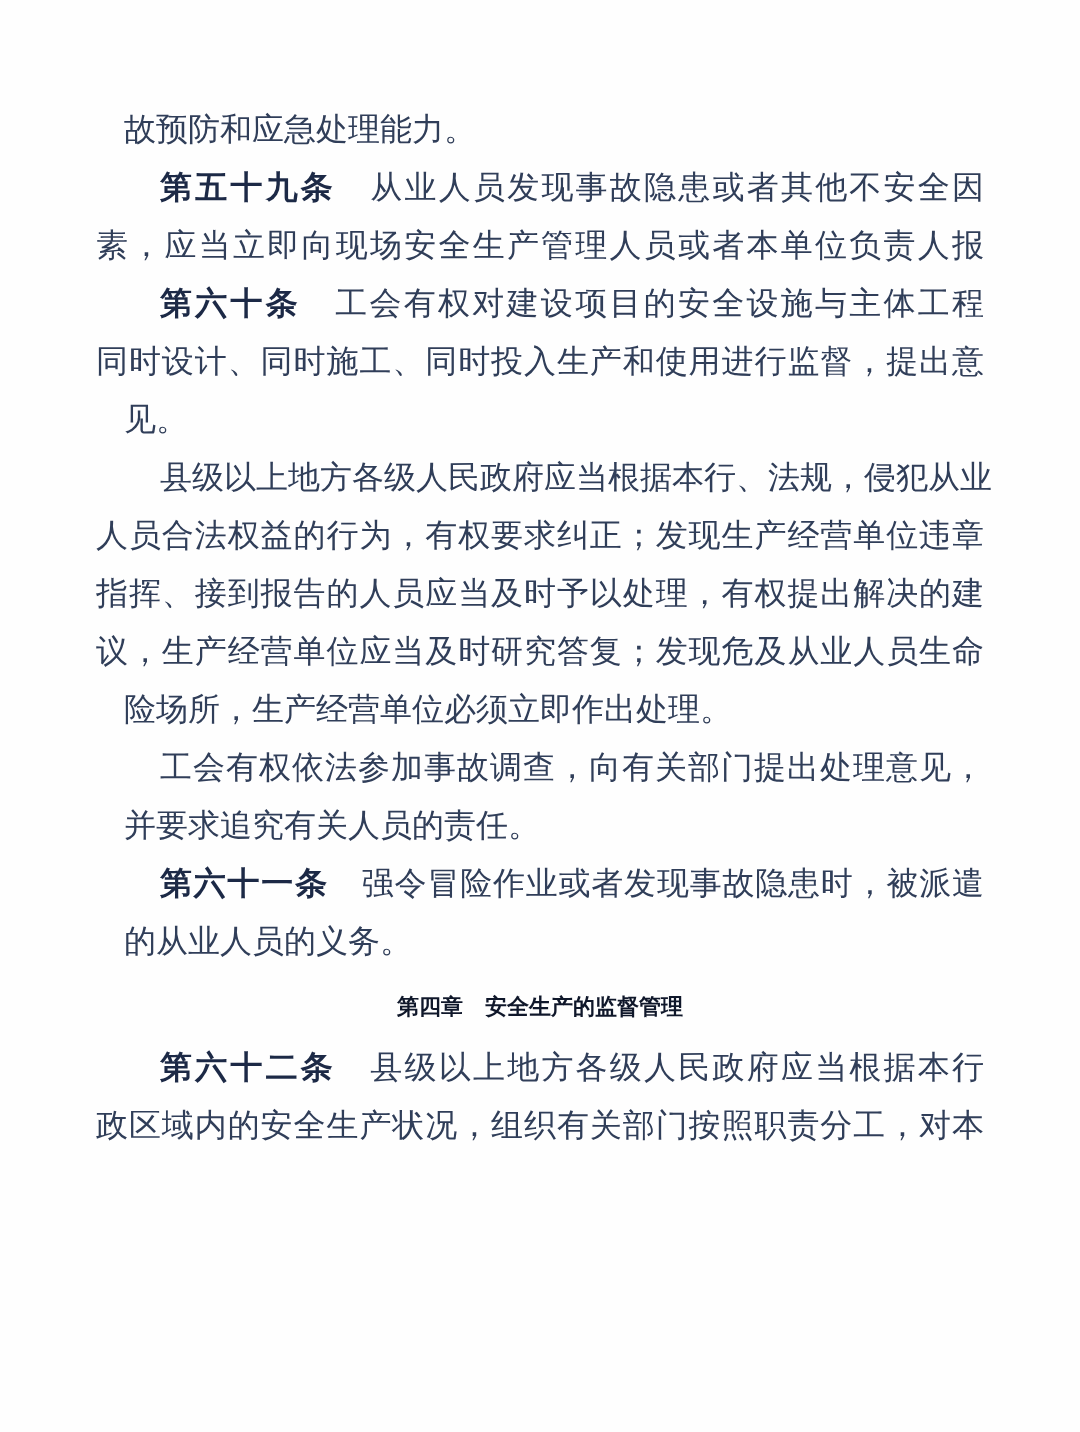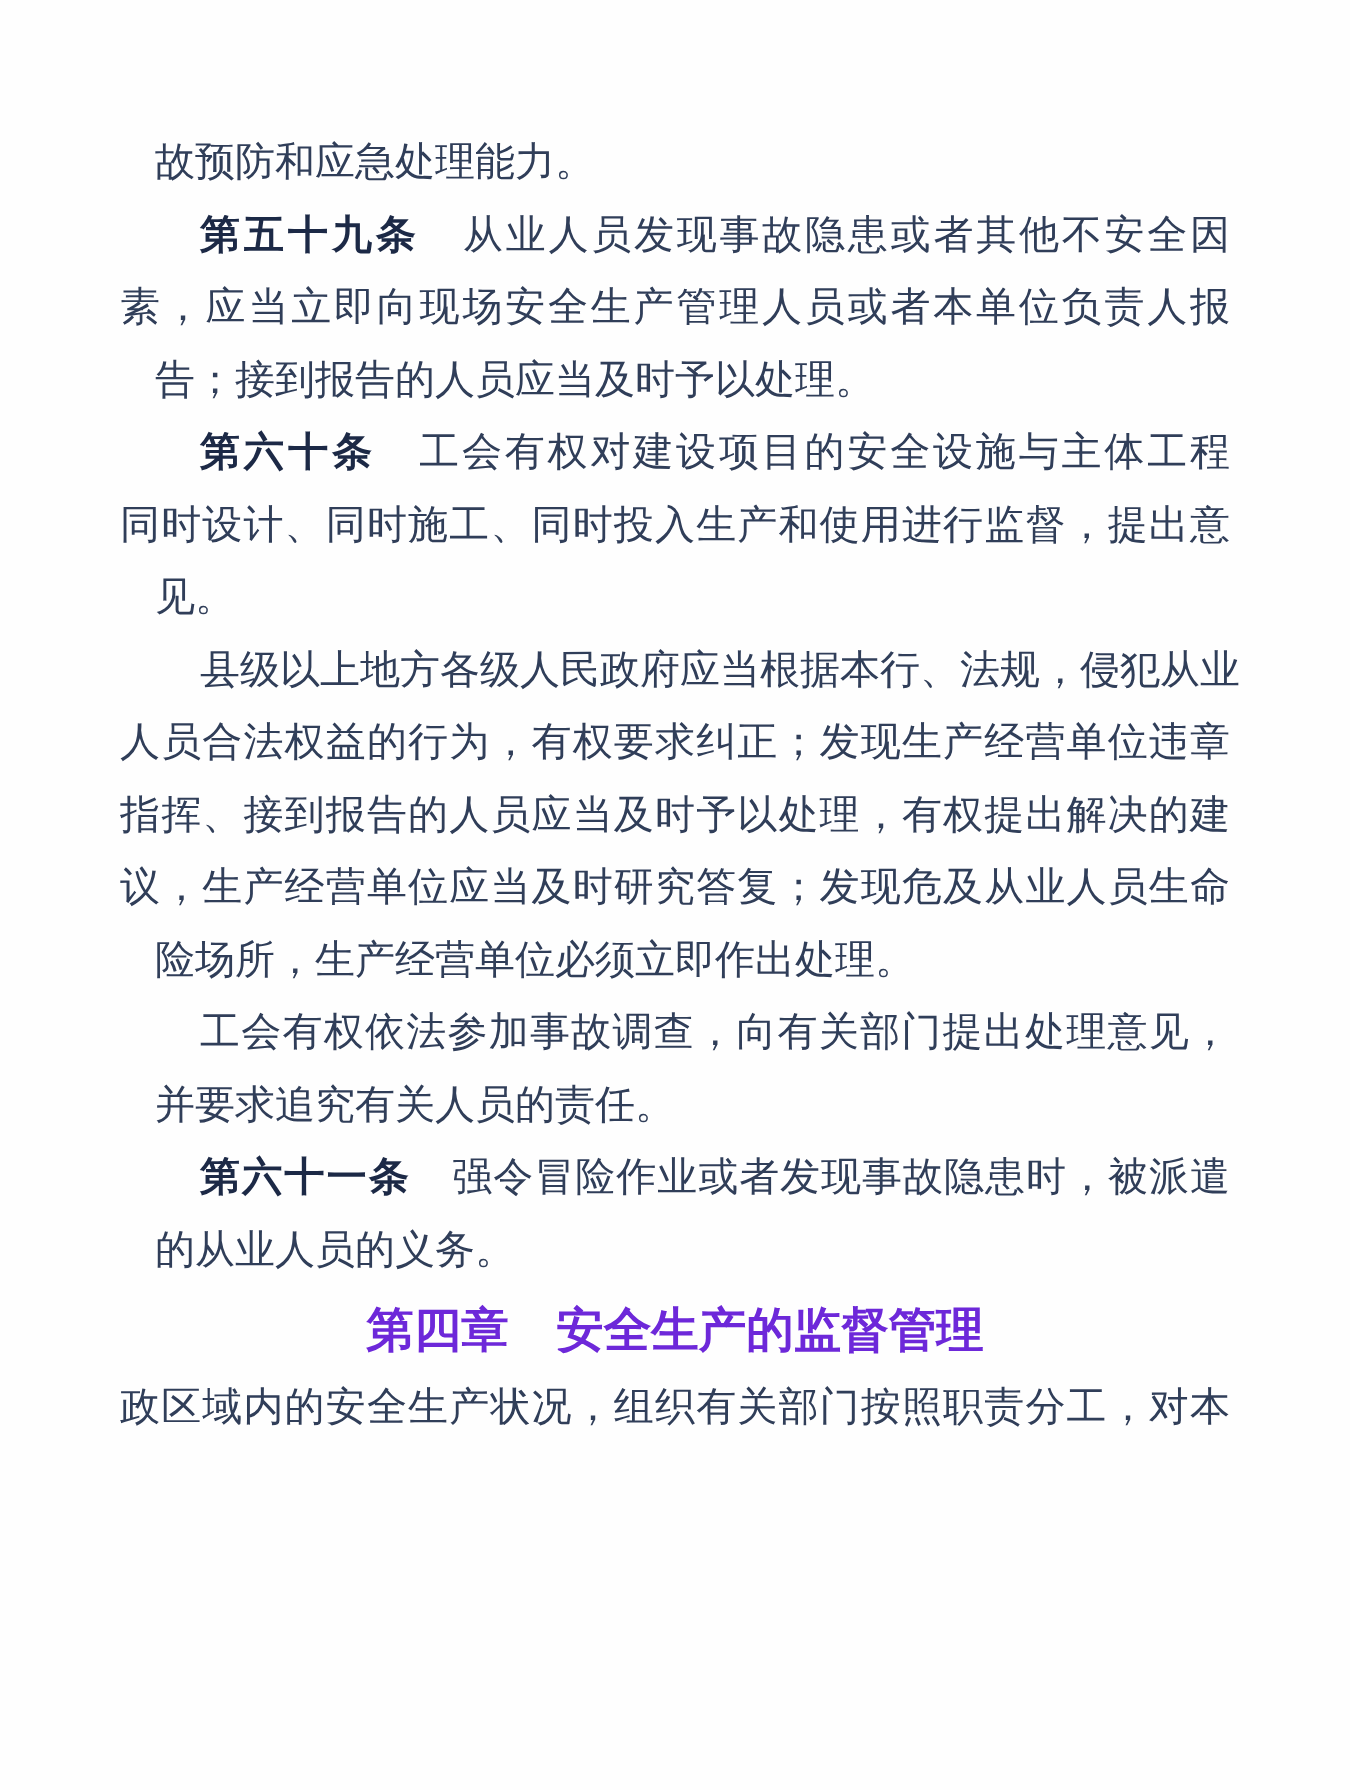--- a/index.html
+++ b/index.html
@@ -41,53 +41,53 @@
   .art {
     font-family: "Liberation Sans", "DejaVu Sans", sans-serif;
     font-weight: 700;
     color: #1c2946;
     letter-spacing: 1px;
     margin-top: 31px;
   }
   .line.chapter {
     font-family: "Liberation Sans", "DejaVu Sans", sans-serif;
     font-weight: 700;
-    font-size: 38px;
-    color: #6d28d9;
+    font-size: 22px;
+    color: #0f172a;
     text-align: center;
     text-align-last: center;
     text-indent: 0;
     margin-top: 8px;
     margin-bottom: 2px;
   }
 </style>
 </head>
 <body>
 
 <div class="page">
 
   <div class="line end"><span>故预防和应急处理能力。</span></div>
 
   <div class="line start"><b class="art">第五十九条</b><span>　从业人员发现事故隐患或者其他不安全因</span></div>
   <div class="line full"><span>素，应当立即向现场安全生产管理人员或者本单位负责人报</span></div>
-  <div class="line end"><span>告；接到报告的人员应当及时予以处理。</span></div>
 
   <div class="line start"><b class="art">第六十条</b><span>　工会有权对建设项目的安全设施与主体工程</span></div>
   <div class="line full"><span>同时设计、同时施工、同时投入生产和使用进行监督，提出意</span></div>
   <div class="line end"><span>见。</span></div>
 
   <div class="line start"><span>县级以上地方各级人民政府应当根据本行、法规，侵犯从业</span></div>
   <div class="line full"><span>人员合法权益的行为，有权要求纠正；发现生产经营单位违章</span></div>
   <div class="line full"><span>指挥、接到报告的人员应当及时予以处理，有权提出解决的建</span></div>
   <div class="line full"><span>议，生产经营单位应当及时研究答复；发现危及从业人员生命</span></div>
   <div class="line end"><span>险场所，生产经营单位必须立即作出处理。</span></div>
 
   <div class="line start"><span>工会有权依法参加事故调查，向有关部门提出处理意见，</span></div>
   <div class="line end"><span>并要求追究有关人员的责任。</span></div>
 
   <div class="line start"><b class="art">第六十一条</b><span>　强令冒险作业或者发现事故隐患时，被派遣</span></div>
   <div class="line end"><span>的从业人员的义务。</span></div>
 
   <div class="line chapter">第四章　安全生产的监督管理</div>
 
+  <div class="line start"><b class="art">第六十二条</b><span>　县级以上地方各级人民政府应当根据本行</span></div>
   <div class="line full"><span>政区域内的安全生产状况，组织有关部门按照职责分工，对本</span></div>
 
 </div>
 
 </body></html>

